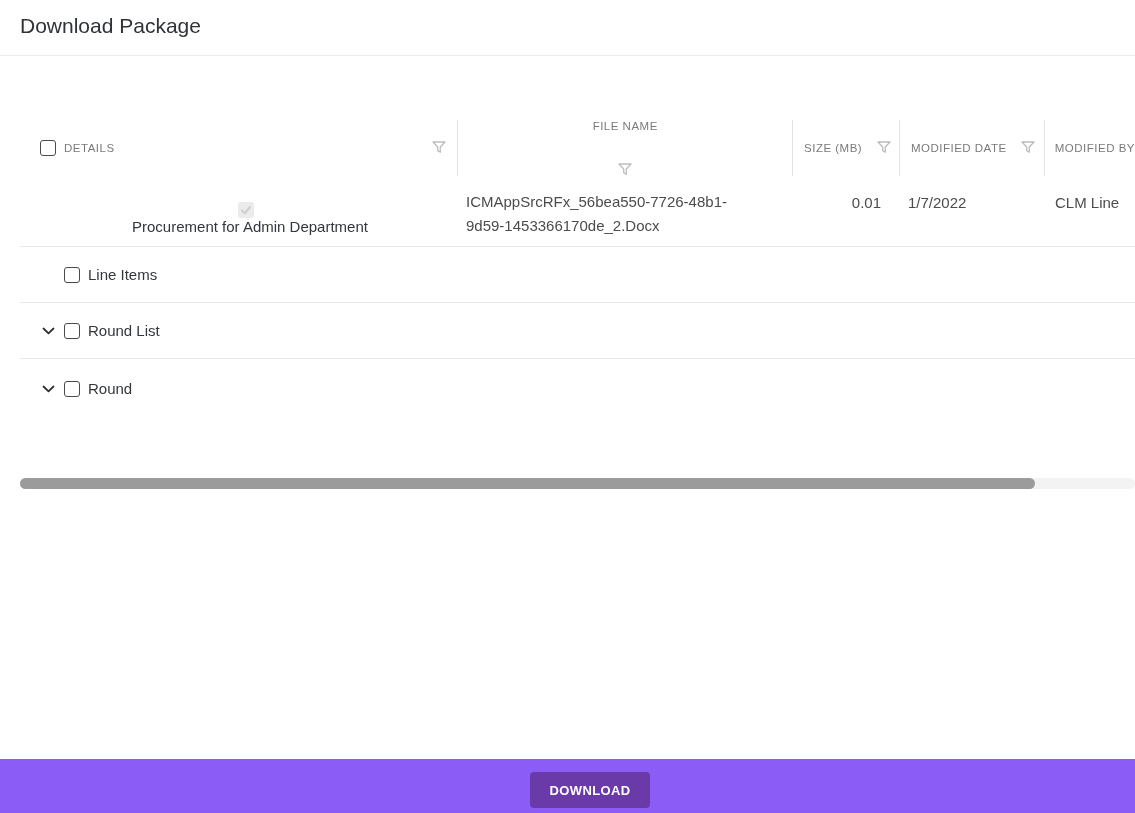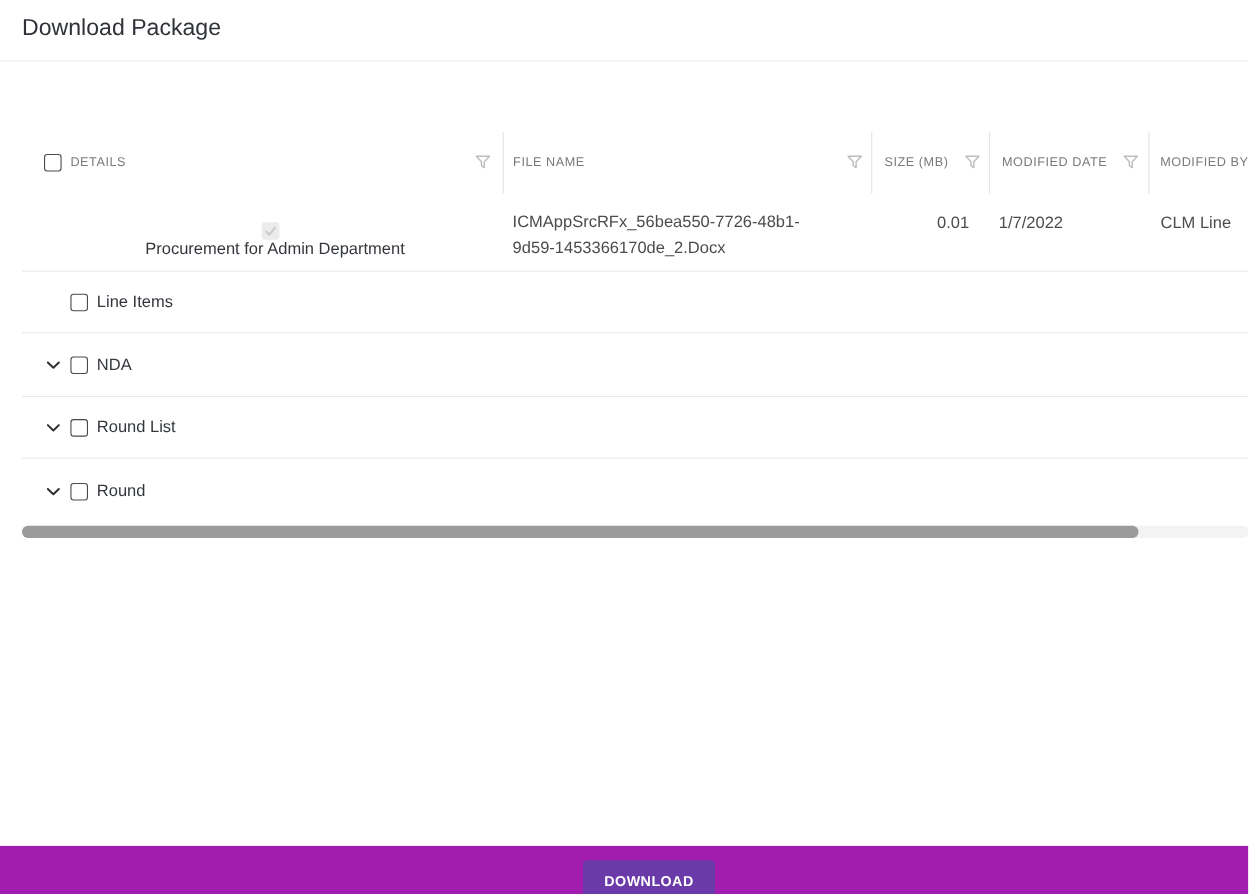--- a/index.html
+++ b/index.html
@@ -36,21 +36,21 @@
   .th + .th { border-left:1px solid #e3e3e3; }
   .th-label { white-space:nowrap; }
 
   .c-details  { width:438px; }
   .c-file     { width:335px; }
   .c-size     { width:107px; }
   .c-mod      { width:145px; }
   .c-created  { flex:1; }
 
   .th.c-details { padding:0 11px 0 20px; }
-  .th.c-file    { padding:0 8px; }
+  .th.c-file    { padding:0 8px;flex-direction:column; }
   .th.c-size    { padding:0 8px 0 11px; }
   .th.c-mod     { padding:0 9px 0 11px; }
   .th.c-created { padding-left:10px; }
 
   .th .hdr-left { display:flex; align-items:center; }
   .hdr-checkbox { margin-right:7px; }
 
   .funnel { flex:0 0 auto; display:block; }
 
   
@@ -92,22 +92,22 @@
   }
   .hscroll-thumb {
     position:absolute; left:0; top:0;
     width:1015px; height:11px;
     background:#9b9b9b; border-radius:6px;
   }
 
   
   .footer {
     position:absolute; left:0; bottom:0;
-    width:1135px; height:44px;
-    background:#a21caf;
+    width:1135px; height:54px;
+    background:#8b5cf6;
   }
   .download-btn {
     position:absolute; left:530px; top:13px;
     width:120px; height:36px;
     background:#6b3aa9; color:#fff;
     border:none; border-radius:4px;
     font-family:"Liberation Sans", sans-serif;
     font-size:13px; font-weight:700; letter-spacing:.4px;
     cursor:pointer;
   }
@@ -177,68 +177,53 @@
         <span class="chev-slot"></span>
         <span class="checkbox"></span>
         <span class="row-label">Line Items</span>
       </div>
       <div class="td td-file c-file"></div>
       <div class="td td-size c-size"></div>
       <div class="td td-mod c-mod"></div>
       <div class="td td-created c-created"></div>
     </div>
 
-    <div class="tr r3">
+
+    <div class="tr r4">
       <div class="td-details c-details">
         <span class="chev-slot">
           <svg width="13" height="8" viewBox="0 0 13 8">
               <polyline points="1.5,1.5 6.5,6.3 11.5,1.5" fill="none" stroke="#2f2f2f" stroke-width="1.8" stroke-linecap="round" stroke-linejoin="round"></polyline>
             </svg>
         </span>
         <span class="checkbox"></span>
-        <span class="row-label">NDA</span>
+        <span class="row-label">Round List</span>
       </div>
       <div class="td td-file c-file"></div>
       <div class="td td-size c-size"></div>
       <div class="td td-mod c-mod"></div>
       <div class="td td-created c-created"></div>
     </div>
 
-    <div class="tr r4">
+    <div class="tr r5">
       <div class="td-details c-details">
         <span class="chev-slot">
           <svg width="13" height="8" viewBox="0 0 13 8">
               <polyline points="1.5,1.5 6.5,6.3 11.5,1.5" fill="none" stroke="#2f2f2f" stroke-width="1.8" stroke-linecap="round" stroke-linejoin="round"></polyline>
             </svg>
         </span>
         <span class="checkbox"></span>
-        <span class="row-label">Round List</span>
+        <span class="row-label">Round</span>
       </div>
       <div class="td td-file c-file"></div>
       <div class="td td-size c-size"></div>
       <div class="td td-mod c-mod"></div>
       <div class="td td-created c-created"></div>
     </div>
 
-    <div class="tr r5">
-      <div class="td-details c-details">
-        <span class="chev-slot">
-          <svg width="13" height="8" viewBox="0 0 13 8">
-              <polyline points="1.5,1.5 6.5,6.3 11.5,1.5" fill="none" stroke="#2f2f2f" stroke-width="1.8" stroke-linecap="round" stroke-linejoin="round"></polyline>
-            </svg>
-        </span>
-        <span class="checkbox"></span>
-        <span class="row-label">Round</span>
-      </div>
-      <div class="td td-file c-file"></div>
-      <div class="td td-size c-size"></div>
-      <div class="td td-mod c-mod"></div>
-      <div class="td td-created c-created"></div>
-    </div>
-
   </div>
 
   <div class="hscroll-track">
     <div class="hscroll-thumb"></div>
   </div>
 
   <div class="footer">
     <button class="download-btn">DOWNLOAD</button>
   </div>
 

